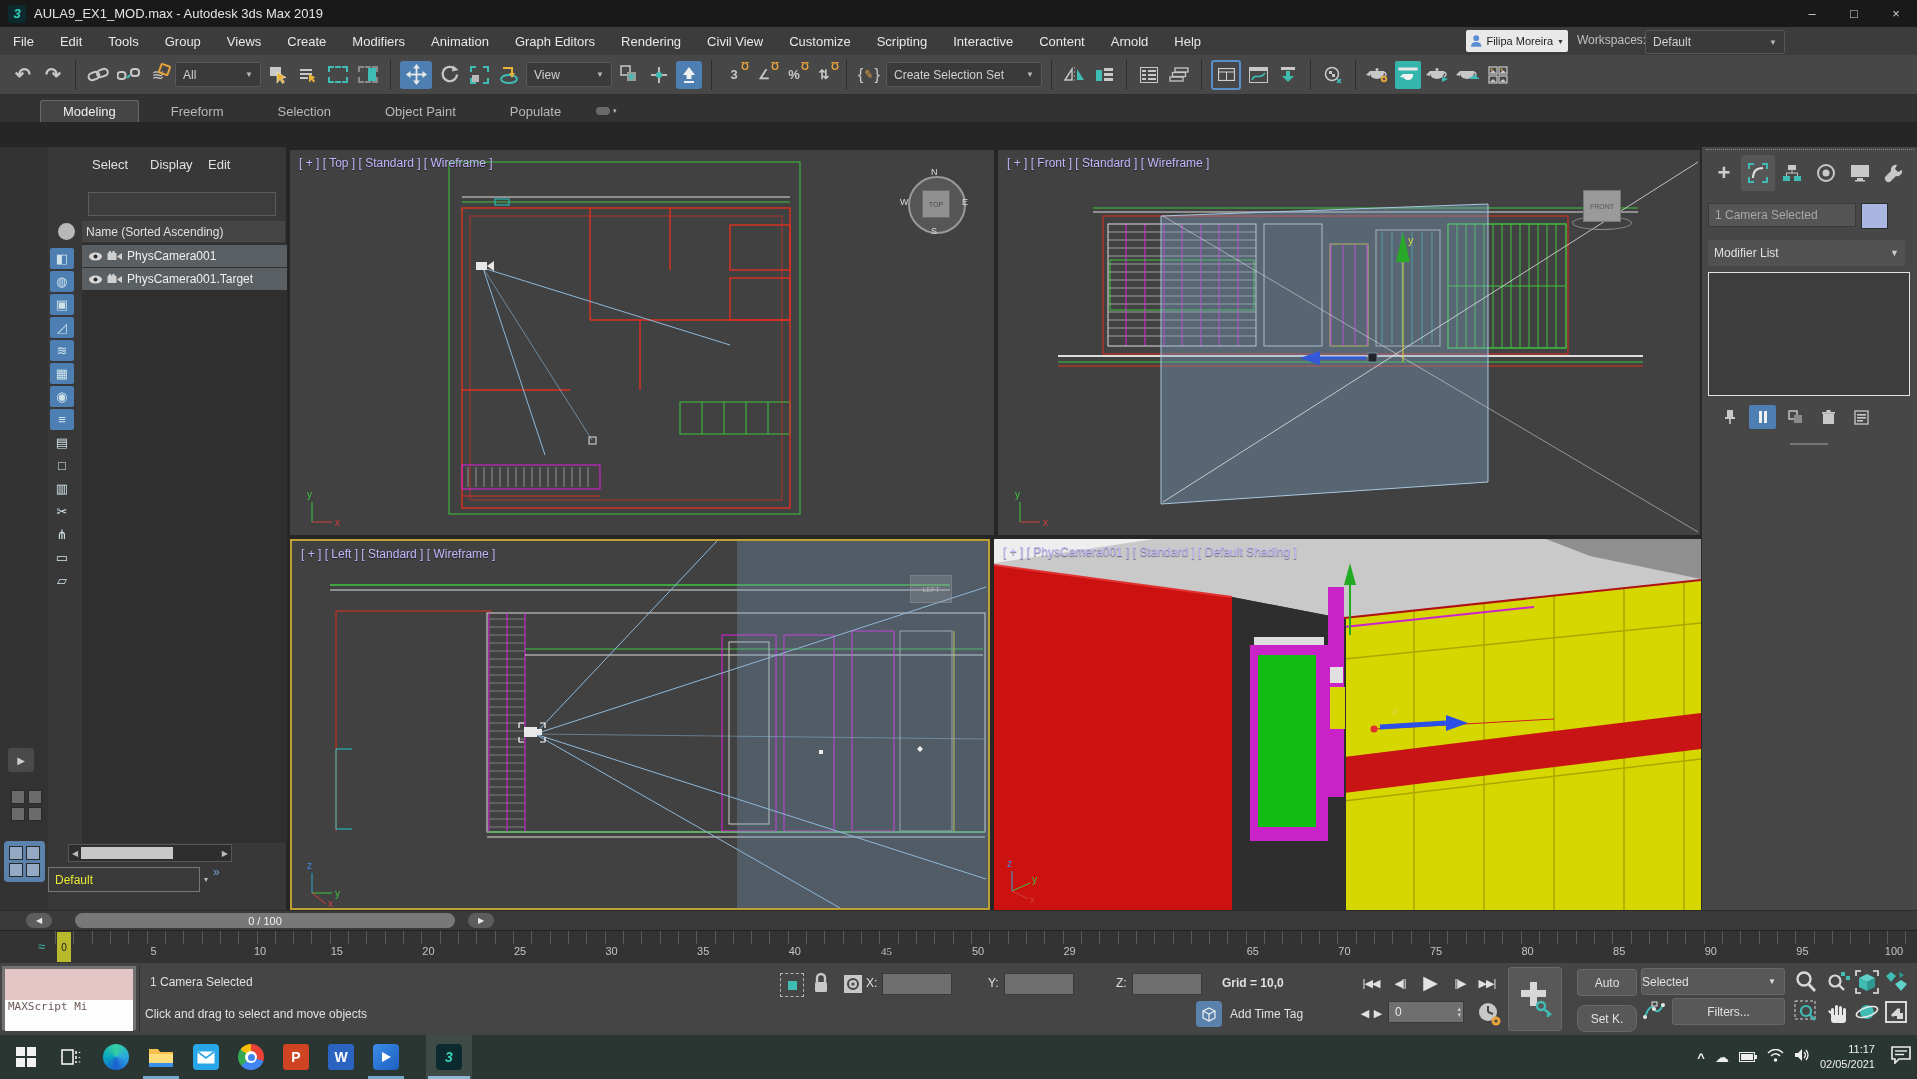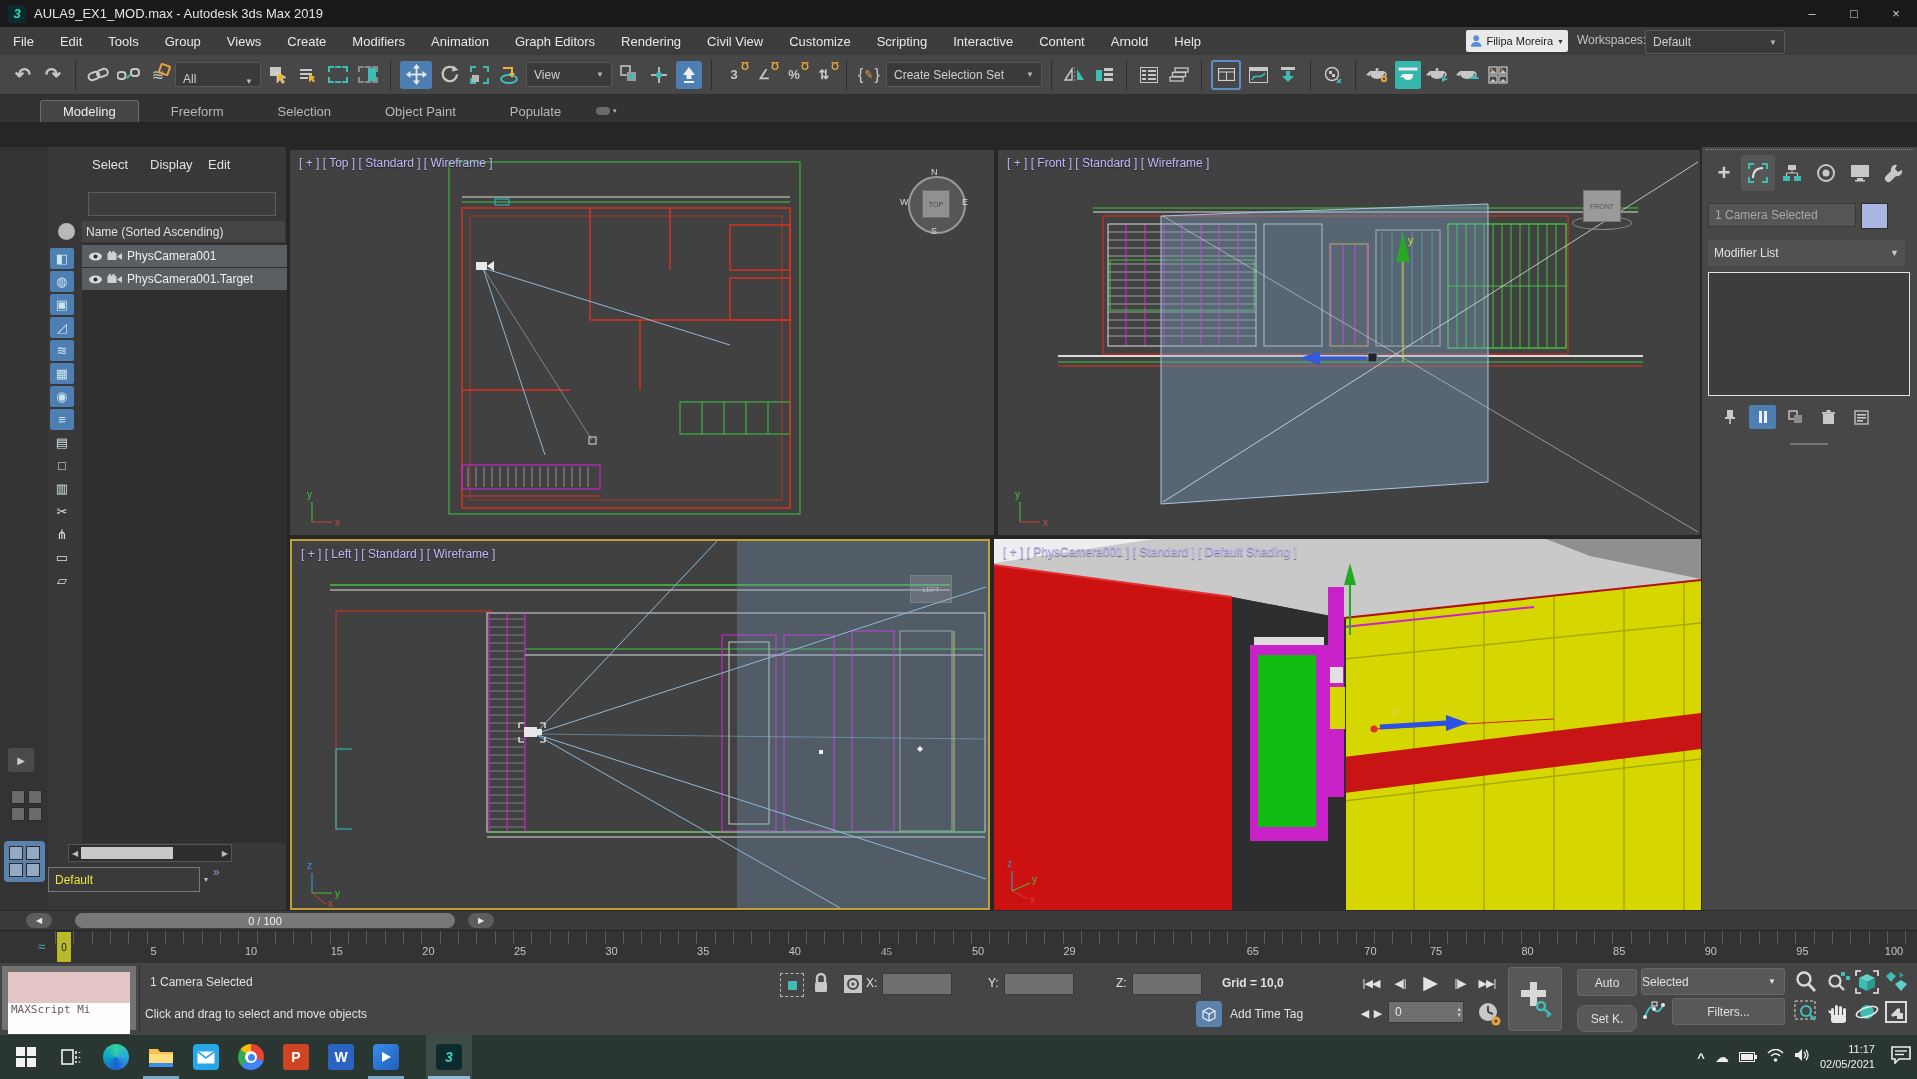--- a/index.html
+++ b/index.html
@@ -156,21 +156,21 @@
             <rect x="0.5" y="6" width="8" height="7" rx="3"></rect>
             <rect x="14" y="3" width="8" height="7" rx="3"></rect>
           </g>
           <line x1="10" y1="12" x2="13" y2="9" stroke="#3fbdb4" stroke-width="2"></line>
         </svg>
       </span>
     <span class="tbi">
         <span style="font-size:15px;">≋</span>
         <i class="abs" style="right:1px;top:3px;width:7px;height:7px;border:2px solid #e8a33d;border-radius:2px;transform:rotate(20deg);"></i>
       </span>
-    <span class="dd" style="width:70px;align-items:flex-end;">
+    <span class="dd" style="width:70px;">
       <span>All</span>
       <span class="car">▼</span>
     </span>
     <span class="tbi">
         <svg width="18" height="18" viewBox="0 0 18 18">
           <rect x="1" y="1" width="11" height="9" fill="#c8c8c8"></rect>
           <path d="M8,6 L8,17 L11,13.5 L13.5,17.5 L15.5,16 L13,12.5 L17,11.5 Z" fill="#e8b43a" stroke="#fff" stroke-width="0.5"></path>
         </svg>
       </span>
     <span class="tbi">
@@ -915,44 +915,44 @@
         <span style="font-size:8px;">▶</span>
       </span>
   </div>
 
   <div class="abs" id="rulerrow">
     <span class="abs" style="left:38px;top:8px;color:#3fbdb4;font-size:13px;">≈</span>
     <div id="ruler-ticks">
       <div id="tickstrip"></div>
       <div id="frame-marker">0</div>
     <span class="tick" style="left: 98.6px;">5</span>
-        <span class="tick" style="left: 196px; text-align: center;">10</span>
+        <span class="tick" style="left: 205px; text-align: center;">10</span>
         <span class="tick" style="left: 281.8px;">15</span>
         <span class="tick" style="left: 373.4px;">20</span>
         <span class="tick" style="left: 465px;">25</span>
         <span class="tick" style="left: 556.6px;">30</span>
         <span class="tick" style="left: 648.2px;">35</span>
         <span class="tick" style="left: 739.8px;">40</span>
         <span class="tick" style="left: 831.4px; font-family: Liberation Serif, serif;">45</span>
         <span class="tick" style="left: 923px;">50</span>
         <span class="tick" style="left: 1014.6px;">29</span>
         <span class="tick" style="left: 1139px; margin-top: 36px;">60</span>
         <span class="tick" style="left: 1197.8px;">65</span>
-        <span class="tick" style="left: 1289.4px; margin-left: 26px;">70</span>
+        <span class="tick" style="left: 1289.4px;">70</span>
         <span class="tick" style="left: 1381px;">75</span>
         <span class="tick" style="left: 1472.6px;">80</span>
         <span class="tick" style="left: 1564.2px;">85</span>
         <span class="tick" style="left: 1655.8px;">90</span>
         <span class="tick" style="left: 1747.4px;">95</span>
         <span class="tick" style="left: 1839px;">100</span>
       </div>
   </div>
 
   <div class="abs" id="statusbar">
-    <div class="abs" style="left:2px;top:3px;width:134px;height:64px;border:6px solid #737373;box-sizing:border-box;">
+    <div class="abs" style="left:2px;top:3px;width:134px;height:64px;border:3px solid #737373;box-sizing:border-box;">
       <div style="height:31px;background:#e3c5c5;"></div>
       <div style="height:31px;background:#fdfdfd;color:#6e5a5a;font-family:'DejaVu Sans Mono',monospace;font-size:11px;padding-left:3px;overflow:hidden;white-space:nowrap;">MAXScript Mi</div>
     </div>
     <div class="abs" style="left:139px;top:2px;width:1px;height:66px;background:#2e2e2e;"></div>
     <span class="abs statictext" style="left:150px;top:12px;">1 Camera Selected</span>
     <span class="abs statictext" style="left:145px;top:44px;">Click and drag to select and move objects</span>
     <span class="abs" style="left:780px;top:10px;width:22px;height:22px;border:1px dashed #b8b8b8;display:flex;align-items:center;justify-content:center;">
         <i style="width:9px;height:9px;background:#3fbdb4;display:block;"></i>
       </span>
     <span class="abs" style="left:812px;top:9px;"><svg width="18" height="23" viewBox="0 0 18 23">

